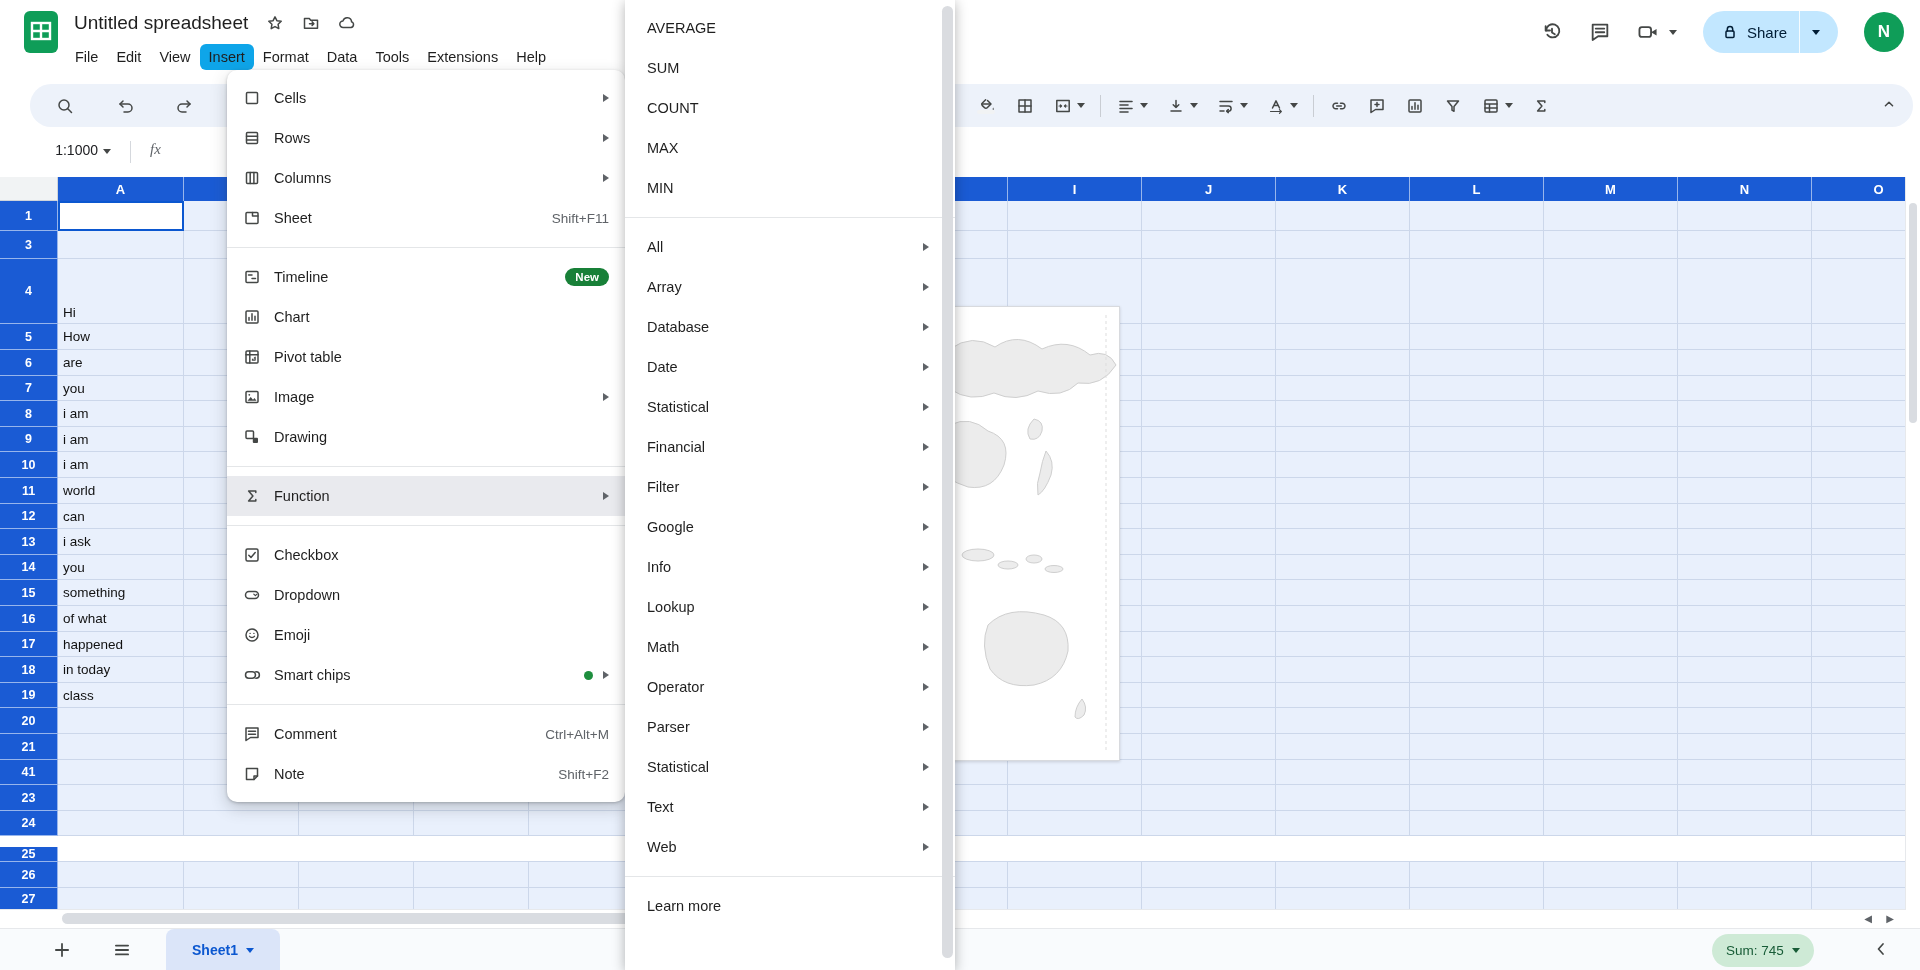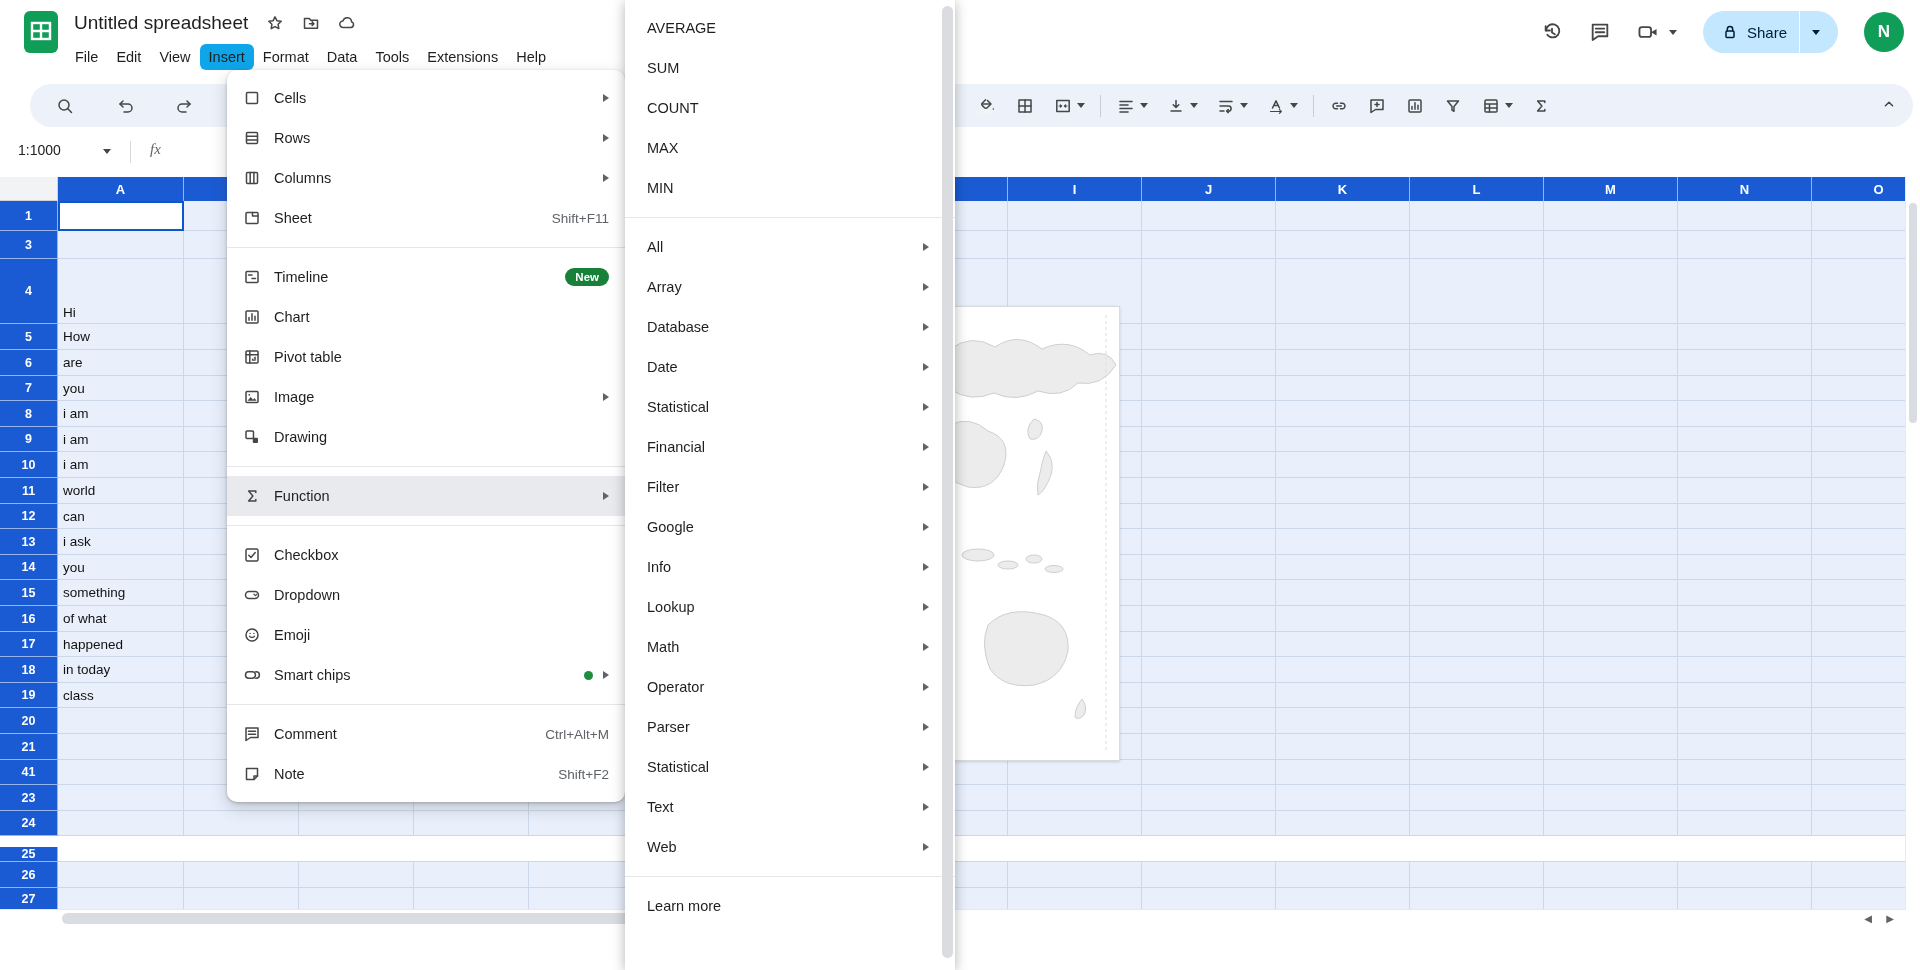--- a/index.html
+++ b/index.html
@@ -32,21 +32,21 @@
   #tb-right{position:absolute;left:938px;top:0;height:100%;display:flex;align-items:center;}
   .tbi{width:38px;display:flex;align-items:center;justify-content:center;position:relative;}
   .tbi.wide{width:50px;}
   .tb-div{width:1px;height:22px;background:#c9cdd3;margin:0 6px;}
   .tb-underline{position:absolute;left:9px;bottom:1px;width:18px;height:4px;background:#f1f3f4;border-radius:2px;}
   #tb-collapse{position:absolute;right:16px;top:12px;}
   .cd{display:inline-block;width:0;height:0;border-left:4.5px solid transparent;border-right:4.5px solid transparent;
     border-top:5px solid #444746;margin-left:5px;}
 
   
-  #fbar{position:absolute;left:0;top:127px;width:100%;height:50px;background:#fff;border-bottom:1px solid #e0e3e7;}
+  #fbar{position:absolute;left:0;top:127px;width:100%;height:50px;background:#fff;border-bottom:1px solid #e0e3e7;text-align:right;}
   #namebox{position:absolute;left:18px;top:15px;font-size:14px;color:#202124;width:80px;}
   #nb-caret{position:absolute;left:103px;top:22px;}
   #nb-div{position:absolute;left:130px;top:14px;width:1px;height:22px;background:#d5d8dd;}
   #fx{position:absolute;left:150px;top:14px;font-size:15px;font-style:italic;color:#5f6368;
     font-family:"Liberation Serif","DejaVu Serif",serif;}
 
   
   #grid{position:absolute;left:0;top:177px;width:100%;height:751px;background:#fff;}
   #corner{position:absolute;left:0;top:0;width:58px;height:24px;background:#f1f3f4;
     border-right:1px solid #cfd4da;border-bottom:1px solid #cfd4da;box-sizing:border-box;}
@@ -829,20 +829,45 @@
         <ellipse cx="58" cy="258" rx="10" ry="4"></ellipse>
         <ellipse cx="84" cy="252" rx="8" ry="4"></ellipse>
         <ellipse cx="104" cy="262" rx="9" ry="3.5"></ellipse>
         <path d="M38 318 Q58 298 94 308 Q120 316 118 344 Q112 372 84 378 Q54 382 40 362 Q30 338 38 318 Z"></path>
         <path d="M132 392 q6 8 2 16 q-6 6 -9 2 q0 -10 7 -18 z"></path>
       </g>
       <path d="M156 8 V445" stroke="#dddddd" stroke-width="1" stroke-dasharray="3 3" fill="none"></path>
     </svg>
   </div>
 
+  <div id="sheetbar">
+    <span id="sb-plus">
+      <svg width="20" height="20" viewBox="0 0 18 18" fill="none" stroke="#444746" stroke-width="1.6" stroke-linecap="round">
+          <path d="M9 3.5v11M3.5 9h11"></path>
+        </svg>
+    </span>
+    <span id="sb-burger">
+      <svg width="20" height="20" viewBox="0 0 18 18" fill="none" stroke="#444746" stroke-width="1.6" stroke-linecap="round">
+          <path d="M3.5 5h11M3.5 9h11M3.5 13h11"></path>
+        </svg>
+    </span>
+    <div id="sheet-tab">
+      <span>Sheet1</span>
+      <i class="cd"></i>
+    </div>
+    <div id="sum-pill">
+      <span>Sum: 745</span>
+      <i class="cd"></i>
+    </div>
+    <span id="sb-chevron">
+      <svg width="18" height="18" viewBox="0 0 18 18" fill="none" stroke="#444746" stroke-width="1.7" stroke-linecap="round" stroke-linejoin="round">
+          <path d="M11 4L6.5 9 11 14"></path>
+        </svg>
+    </span>
+  </div>
 
   <div id="insert-menu">
       <div class="mi">
         <span class="mi-ic">
           <svg width="18" height="18" viewBox="0 0 18 18" fill="none" stroke="#444746" stroke-width="1.5" stroke-linecap="round" stroke-linejoin="round">
             <rect x="3.5" y="3.5" width="11" height="11" rx="1"></rect>
           </svg>
         </span>
         <span class="mi-lb">Cells</span>
         <span class="mi-tr">

